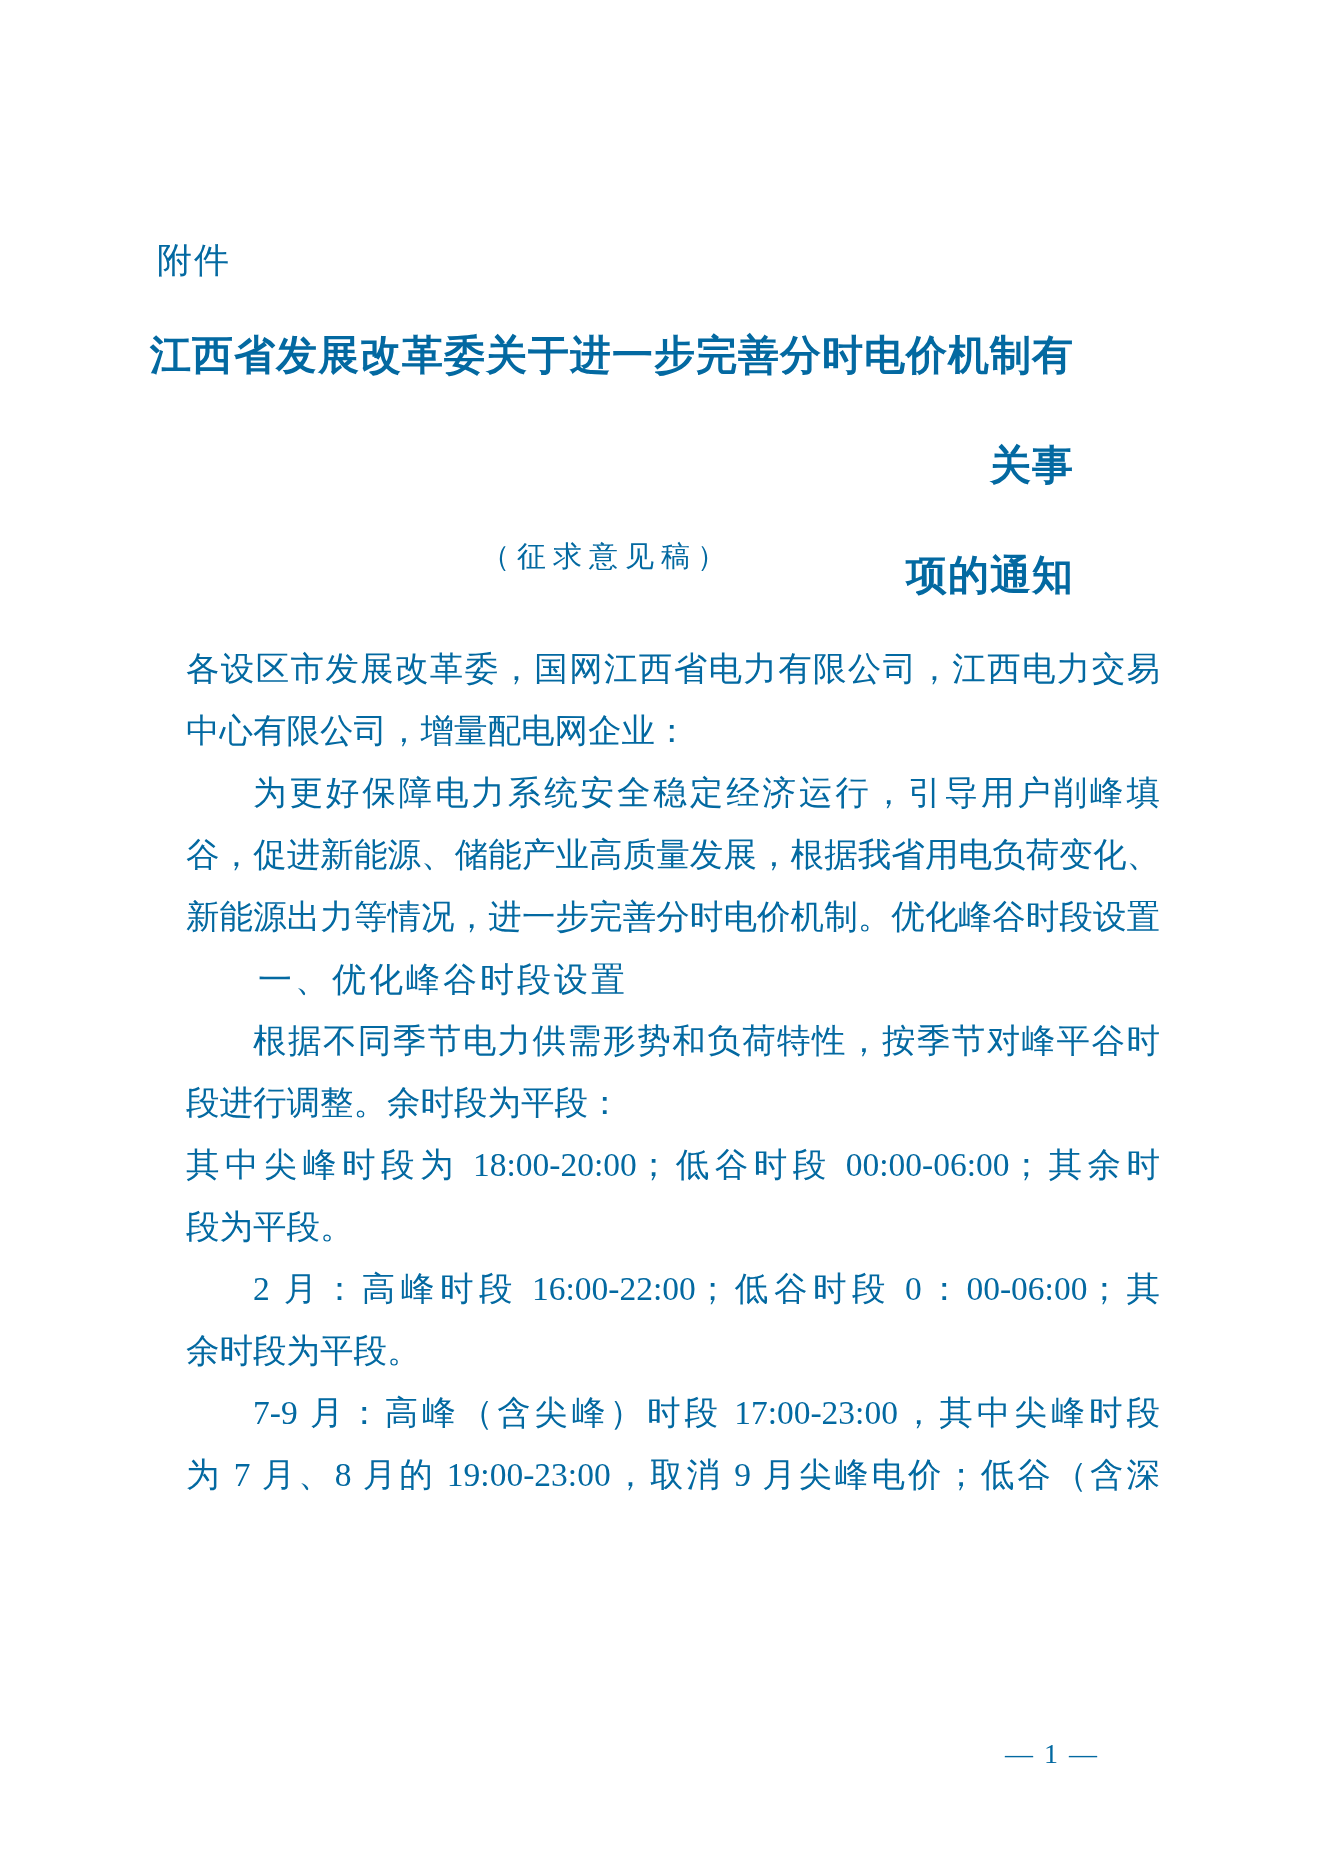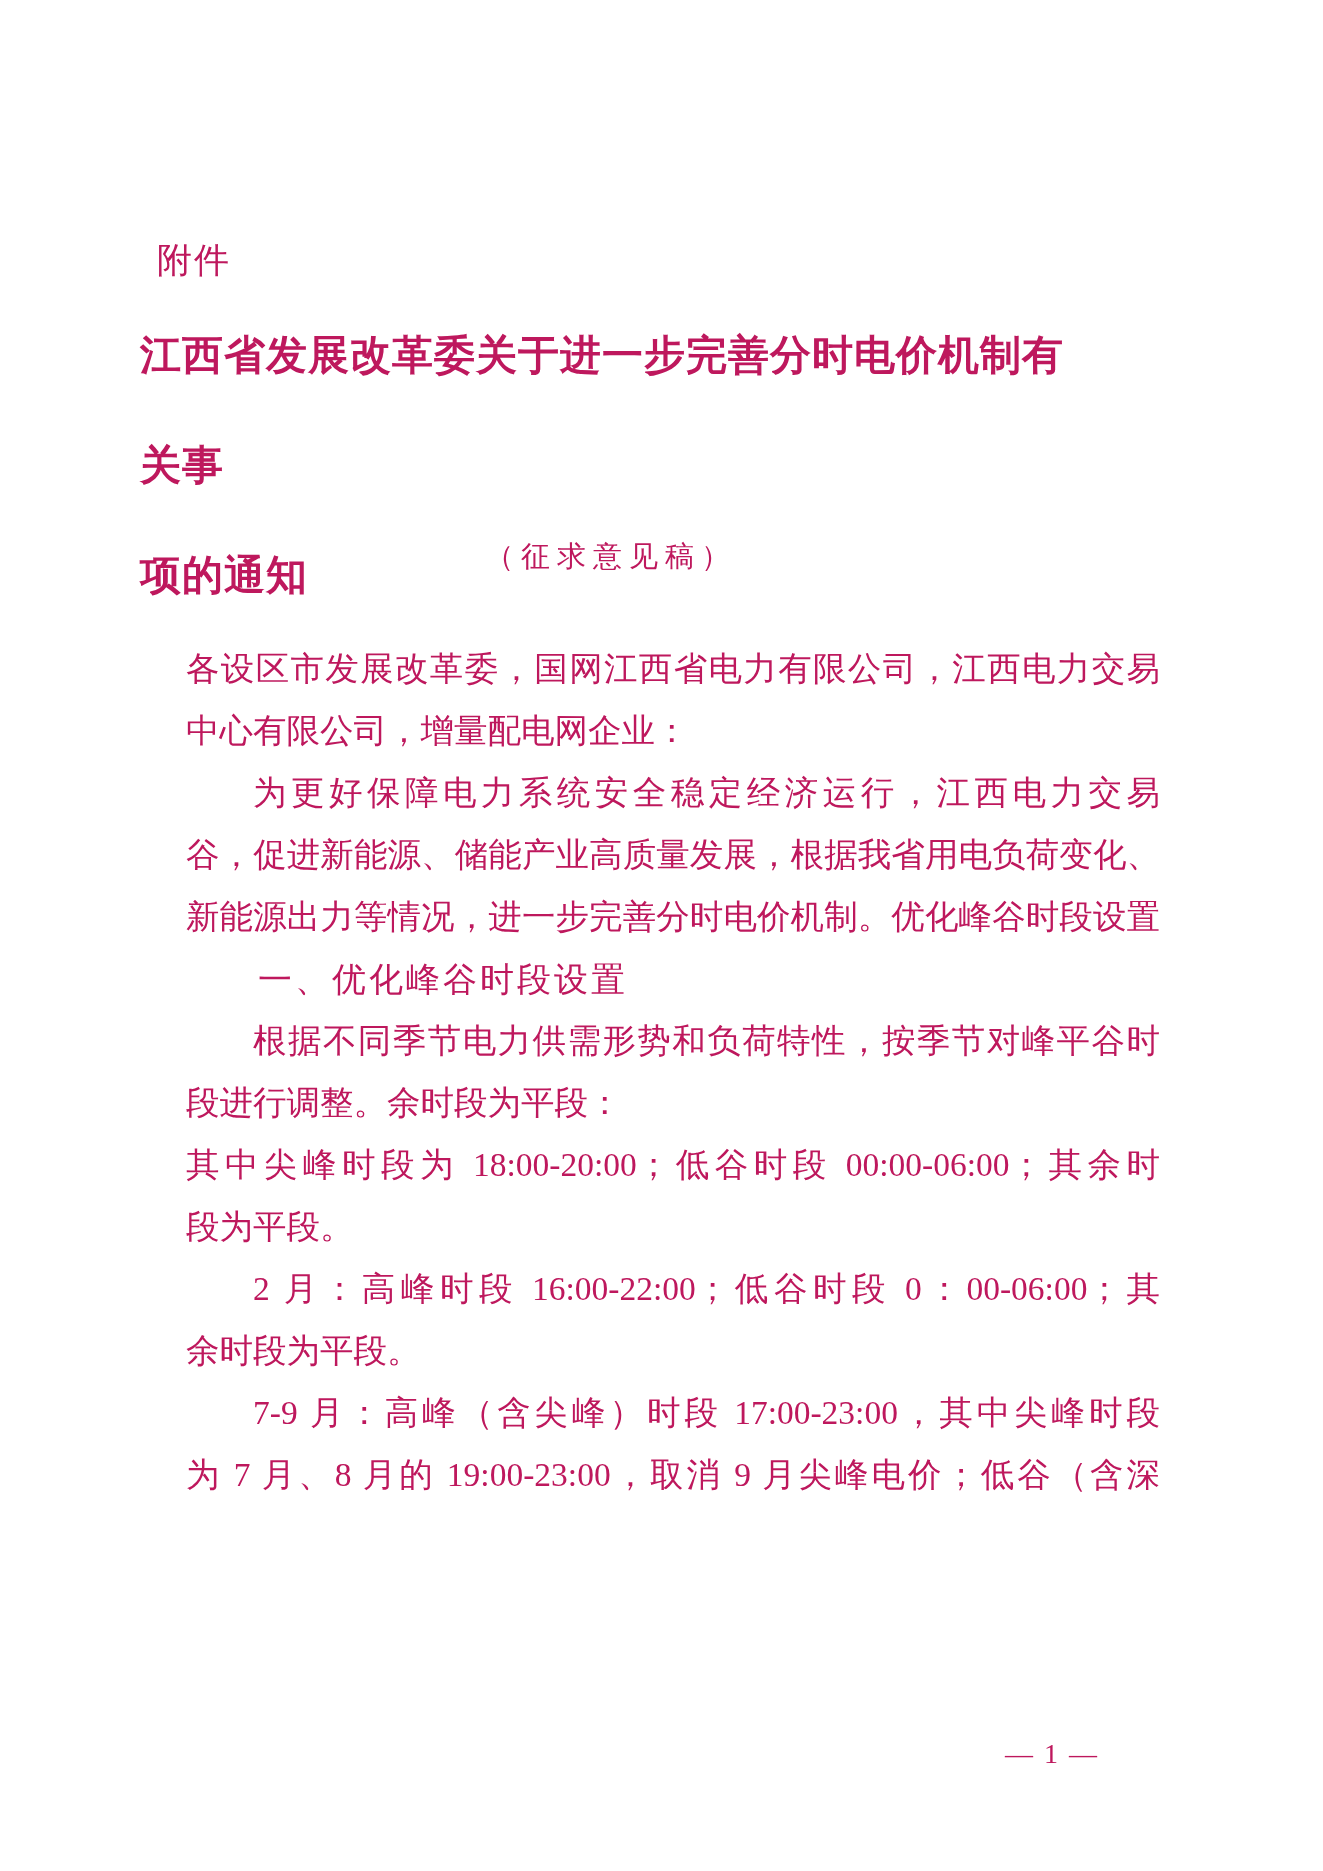--- a/index.html
+++ b/index.html
@@ -5,40 +5,39 @@
   html, body {
     margin: 0;
     padding: 0;
     background: #ffffff;
   }
   .page {
     position: relative;
     width: 1214px;
     height: 1871px;
     background: #ffffff;
-    color: #be185d;
+    color: #0369a1;
     font-family: "Liberation Serif", "DejaVu Serif", serif;
     overflow: hidden;
-    padding-left: 8px;
   }
   .attachment {
     position: absolute;
     left: 157px;
     top: 237px;
     font-family: "Liberation Sans", "DejaVu Sans", sans-serif;
     font-size: 35px;
     line-height: 46px;
     letter-spacing: 2px;
   }
   .title {
     position: absolute;
     left: 140px;
     right: 140px;
     top: 300px;
-    text-align: left;
+    text-align: right;
     font-weight: bold;
     font-size: 41px;
     line-height: 110px;
     letter-spacing: 1px;
   }
   .subtitle {
     position: absolute;
     left: 0;
     right: 0;
     top: 534px;
@@ -92,21 +91,21 @@
   <div class="title">
     <div>江西省发展改革委关于进一步完善分时电价机制有关事</div>
     <div>项的通知</div>
   </div>
 
   <div class="subtitle">（征求意见稿）</div>
 
   <div class="body-text">
       <div class="bline just">各设区市发展改革委，国网江西省电力有限公司，江西电力交易</div>
       <div class="bline">中心有限公司，增量配电网企业：</div>
-      <div class="bline just ind">为更好保障电力系统安全稳定经济运行，江西电力交易</div>
+      <div class="bline just ind">为更好保障电力系统安全稳定经济运行，引导用户削峰填</div>
       <div class="bline just">谷，促进新能源、储能产业高质量发展，根据我省用电负荷变化、</div>
       <div class="bline just">新能源出力等情况，进一步完善分时电价机制。优化峰谷时段设置</div>
       <div class="bline ind head">一、优化峰谷时段设置</div>
       <div class="bline just ind">根据不同季节电力供需形势和负荷特性，按季节对峰平谷时</div>
       <div class="bline">段进行调整。余时段为平段：</div>
       <div class="bline just">其中尖峰时段为 18:00-20:00；低谷时段 00:00-06:00；其余时</div>
       <div class="bline">段为平段。</div>
       <div class="bline just ind">2 月：高峰时段 16:00-22:00；低谷时段 0：00-06:00；其</div>
       <div class="bline">余时段为平段。</div>
       <div class="bline just ind">7-9 月：高峰（含尖峰）时段 17:00-23:00，其中尖峰时段</div>

